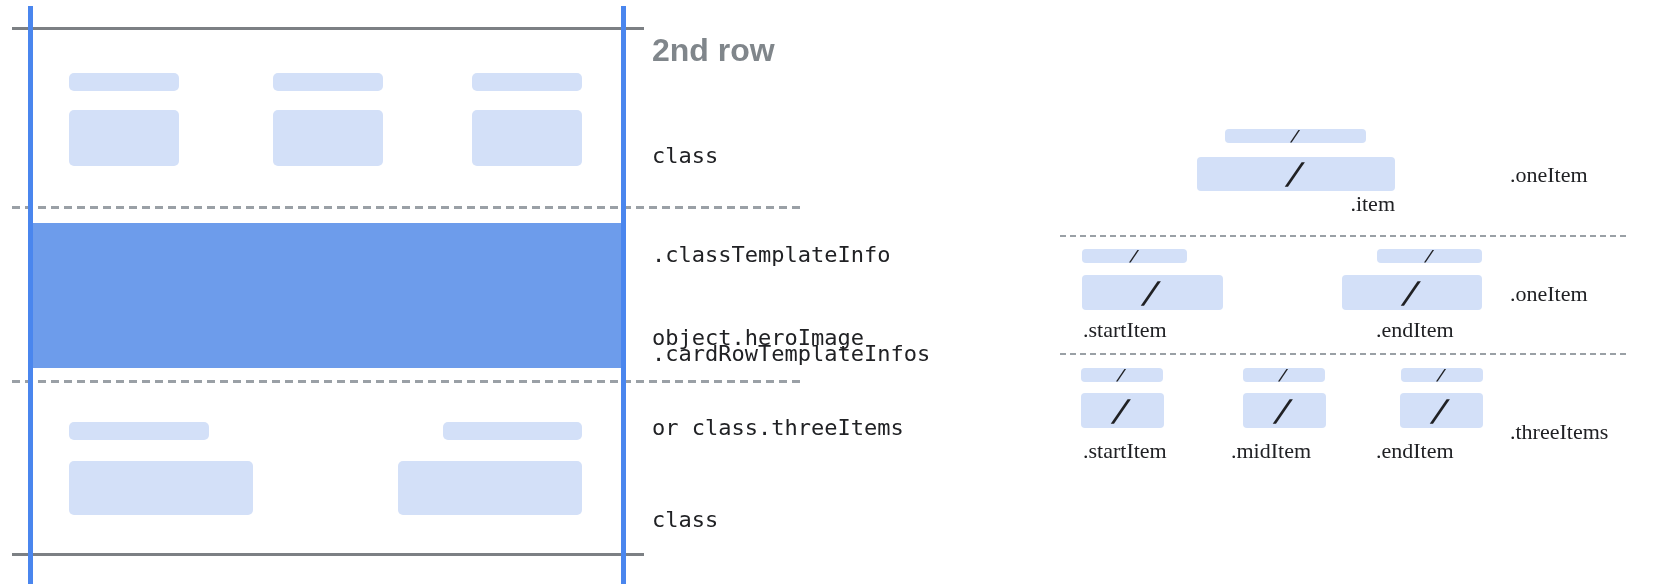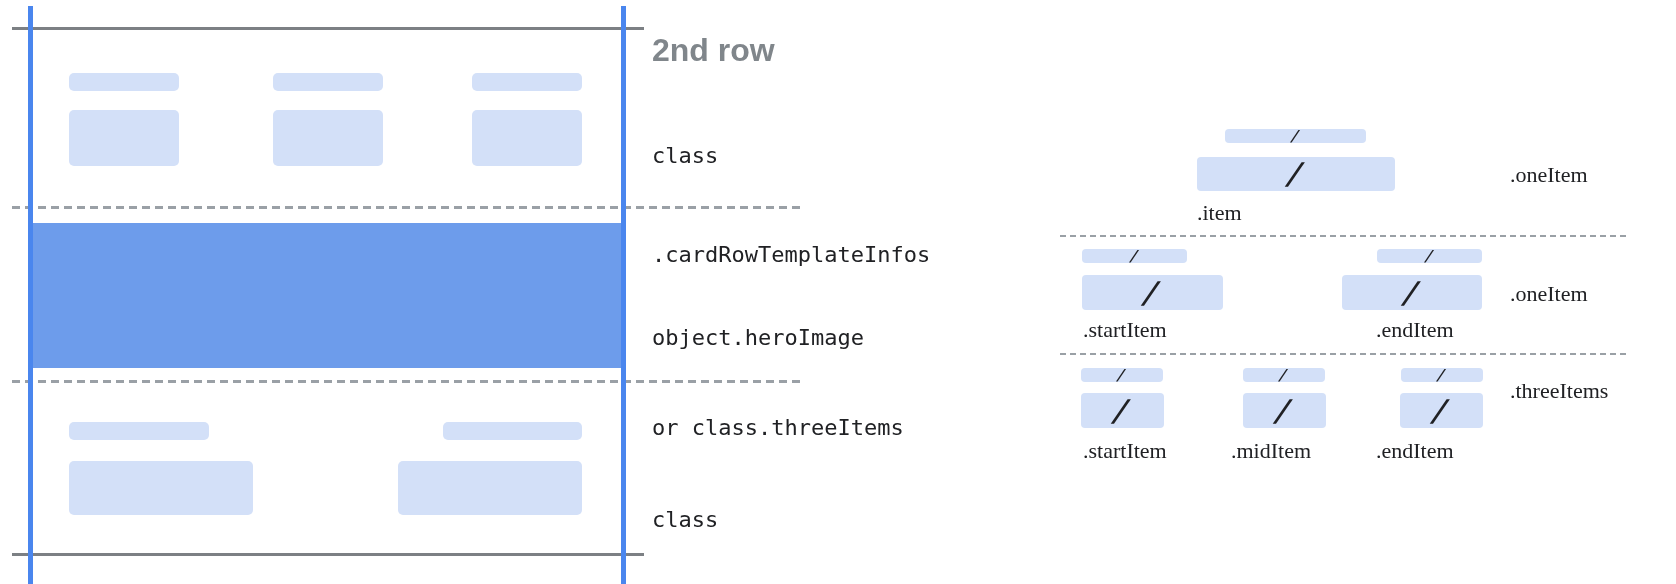--- a/index.html
+++ b/index.html
@@ -81,20 +81,21 @@
   <div class="hero" style="left:33px;top:223px;width:588px;height:145px"></div>
 
   <div class="ph" style="left:69px;top:422px;width:140px;height:18px"></div>
   <div class="ph" style="left:69px;top:461px;width:184px;height:54px"></div>
   <div class="ph" style="left:443px;top:422px;width:139px;height:18px"></div>
   <div class="ph" style="left:398px;top:461px;width:184px;height:54px"></div>
 
   <div class="heading" style="top:30px">2nd row</div>
   <div class="codeblock" style="top:73px">
     <div>class</div>
+    <div>.classTemplateInfo</div>
     <div>.cardRowTemplateInfos</div>
   </div>
 
   <div class="codeblock tight" style="top:263px">
     <div>object.heroImage</div>
     <div>or class.threeItems</div>
   </div>
 
   <div class="codeblock" style="top:437px">
     <div>class</div>
@@ -102,21 +103,21 @@
     
     
   </div>
 
   <div class="lbar" style="left:1225px;top:129px;width:141px;height:14px">
     <span class="slash s-sm">/</span>
   </div>
   <div class="lbar" style="left:1197px;top:157px;width:198px;height:34px">
     <span class="slash s-lg">/</span>
   </div>
-  <div class="mlabel" style="left:1197px;top:201px;width:198px;text-align:left">.item</div>
+  <div class="mlabel" style="left:1197px;top:192px;width:198px;text-align:right">.item</div>
   <div class="mlabel" style="left:1510px;top:163px">.oneItem</div>
 
   <div class="legend-dash" style="left:1060px;top:235px;width:568px"></div>
 
   <div class="lbar" style="left:1082px;top:249px;width:105px;height:14px">
     <span class="slash s-sm">/</span>
   </div>
   <div class="lbar" style="left:1082px;top:275px;width:141px;height:35px">
     <span class="slash s-lg">/</span>
   </div>
@@ -146,15 +147,15 @@
   </div>
   <div class="lbar" style="left:1243px;top:393px;width:83px;height:35px">
     <span class="slash s-lg">/</span>
   </div>
   <div class="lbar" style="left:1400px;top:393px;width:83px;height:35px">
     <span class="slash s-lg">/</span>
   </div>
   <div class="mlabel" style="left:1083px;top:439px">.startItem</div>
   <div class="mlabel" style="left:1231px;top:439px">.midItem</div>
   <div class="mlabel" style="left:1376px;top:439px">.endItem</div>
-  <div class="mlabel" style="left:1510px;top:379px">.threeItems</div>
+  <div class="mlabel" style="left:1510px;top:420px">.threeItems</div>
 
 </div>
 
 </body></html>

